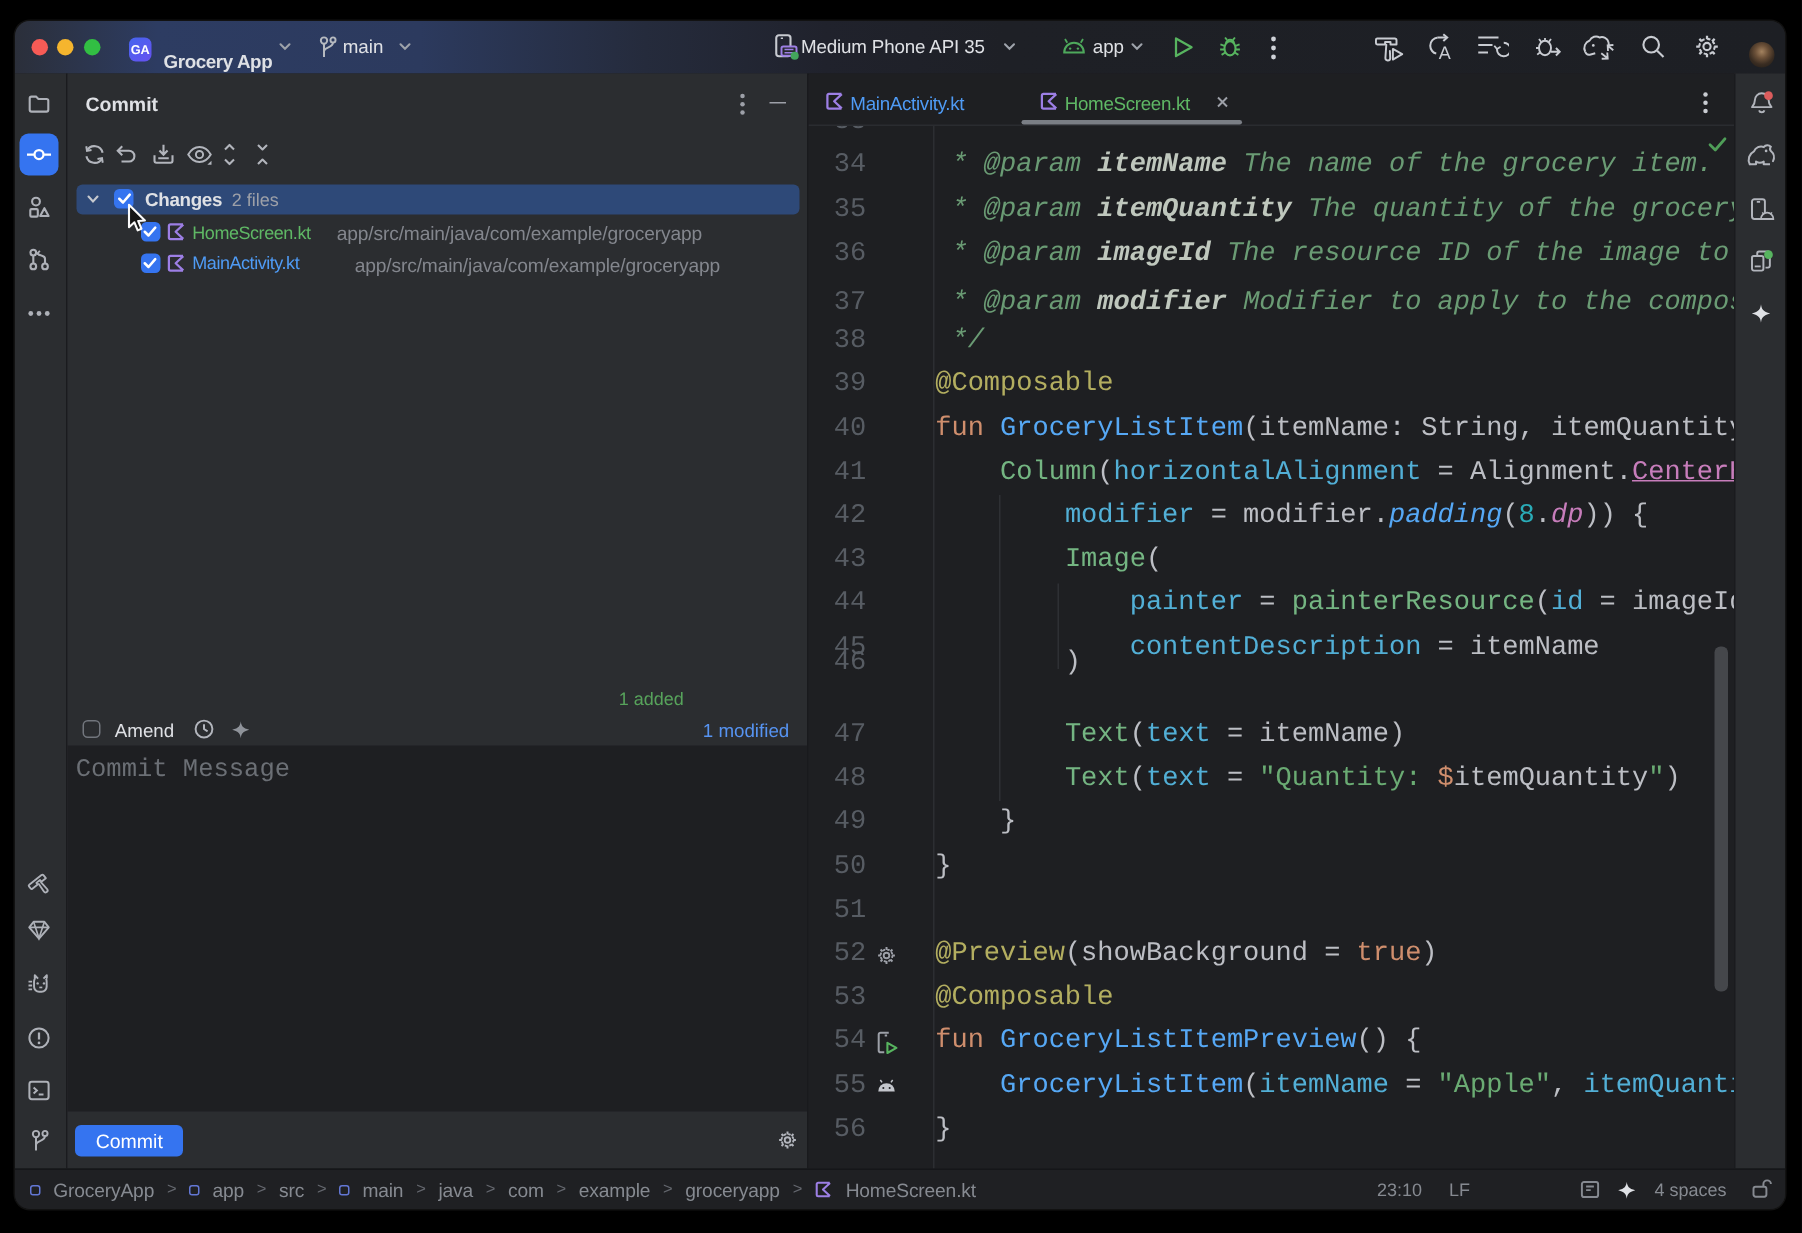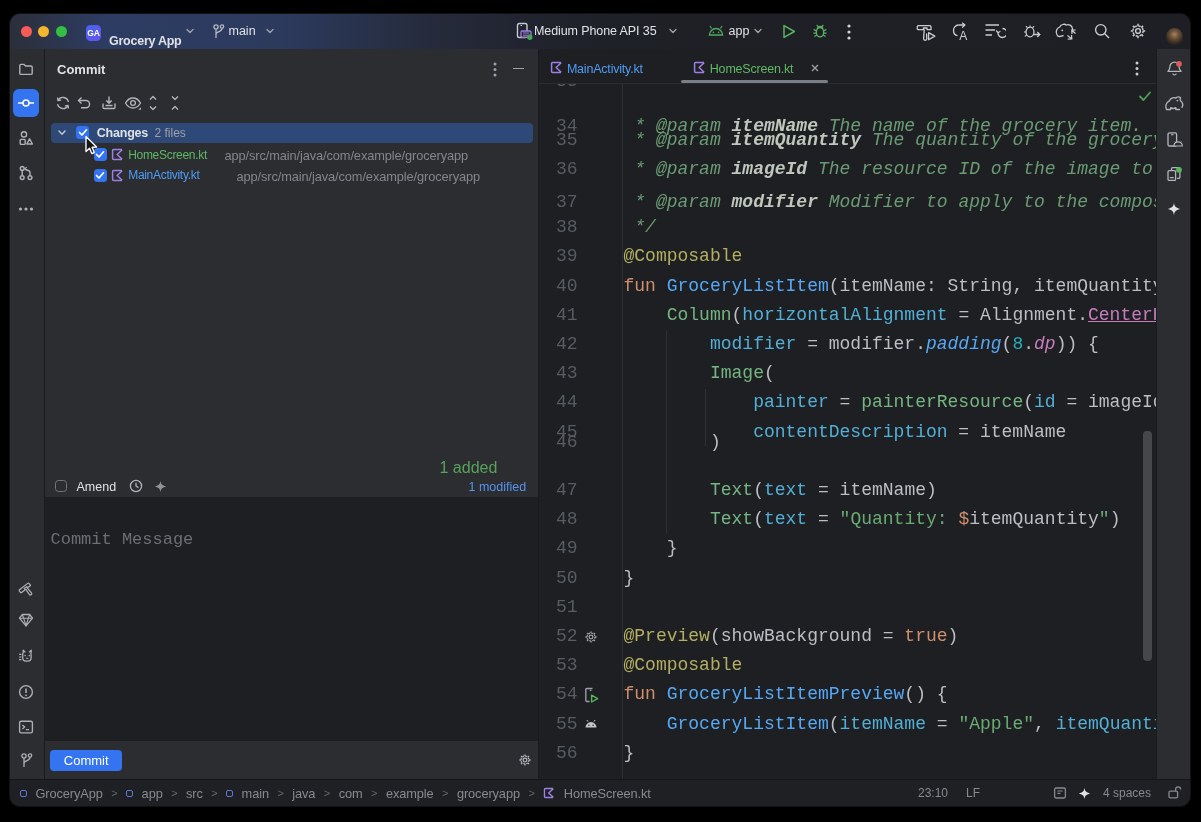--- a/index.html
+++ b/index.html
@@ -253,36 +253,36 @@
         </svg>
       <div class="abs" style="left:10.5px;top:431.5px;width:12px;height:12px;border-radius:3.5px;border:1.6px solid #72767d;box-sizing:border-box;"></div>
       <div class="abs ui" style="left:32px;top:431px;font-size:12.5px;">Amend</div>
       <svg class="abs" style="left:84.5px;top:430.5px;" width="14" height="14" viewBox="0 0 14 14">
           <circle cx="7" cy="7" r="5.6" stroke="#b2b5bc" stroke-width="1.3" fill="none"></circle>
           <path d="M7 3.8 L7 7 L9.4 8.6" stroke="#b2b5bc" stroke-width="1.3" fill="none"></path>
         </svg>
       <svg class="abs" style="left:109px;top:431.5px;" width="13" height="13" viewBox="0 0 13 13">
           <path d="M6.5 0.8 C6.9 4,7.8 5.3,12.2 6.5 C7.8 7.7,6.9 9,6.5 12.2 C6.1 9,5.2 7.7,0.8 6.5 C5.2 5.3,6.1 4,6.5 0.8 Z" fill="#8f939a"></path>
         </svg>
-      <div class="abs" style="left:368px;top:410px;font-size:16px;color:#57a35b;margin-left:27px;">1 added</div>
+      <div class="abs" style="left:368px;top:410px;font-size:12px;color:#57a35b;">1 added</div>
       <div class="abs" style="left:424px;top:431px;font-size:12.5px;color:#5693f1;">1 modified</div>
       <div class="abs" style="left:0;top:448.5px;width:493px;height:243.5px;background:#1e1f22;"></div>
-      <div class="abs" style="left:6px;top:481px;font-family:'Liberation Mono',monospace;font-size:17px;color:#6b6f75;">Commit Message</div>
+      <div class="abs" style="left:6px;top:455px;font-family:'Liberation Mono',monospace;font-size:17px;color:#6b6f75;">Commit Message</div>
       <div class="abs" style="left:5.7px;top:701.5px;width:72px;height:21px;border-radius:4px;background:#3574f0;color:#fff;font-size:13px;text-align:center;line-height:21px;">Commit</div>
       <div class="abs" style="left:82px;top:701.5px;width:139.5px;height:21px;border-radius:4px;border:1px solid #c4b5fd;box-sizing:border-box;color:#dfe1e5;font-size:13px;text-align:center;line-height:19px;margin-top:32px;">Commit and Push...</div>
       <svg class="abs" style="left:473px;top:704.5px;" width="14" height="14" viewBox="0 0 18 18">
           <circle cx="9" cy="9" r="2.4" stroke="#b2b5bc" stroke-width="1.6" fill="none"></circle>
           <path d="M9 1.8 L9 4.2 M9 13.8 L9 16.2 M1.8 9 L4.2 9 M13.8 9 L16.2 9 M3.9 3.9 L5.6 5.6 M12.4 12.4 L14.1 14.1 M3.9 14.1 L5.6 12.4 M12.4 5.6 L14.1 3.9" stroke="#b2b5bc" stroke-width="1.7"></path>
           <circle cx="9" cy="9" r="5.1" stroke="#b2b5bc" stroke-width="1.6" fill="none" stroke-dasharray="2.2 1.8"></circle>
         </svg>
     </div>
     <div id="vdiv"></div>
     <div id="editor">
       <div class="cl" style="top:18.7px;"><span class="ln">33</span></div>
-      <div class="cl" style="top:47.9px;margin-top:16px;"><span class="ln">34</span><span class="ct"><span class="cd"> * @param </span><span class="cv">itemName</span><span class="cd"> The name of the grocery item.</span></span></div>
+      <div class="cl" style="top:47.9px;"><span class="ln">34</span><span class="ct"><span class="cd"> * @param </span><span class="cv">itemName</span><span class="cd"> The name of the grocery item.</span></span></div>
       <div class="cl" style="top:77.1px;"><span class="ln">35</span><span class="ct"><span class="cd"> * @param </span><span class="cv">itemQuantity</span><span class="cd"> The quantity of the grocery item.</span></span></div>
       <div class="cl" style="top:106.3px;padding-left:20px;"><span class="ln">36</span><span class="ct"><span class="cd"> * @param </span><span class="cv">imageId</span><span class="cd"> The resource ID of the image to display.</span></span></div>
       <div class="cl" style="top:139px;"><span class="ln">37</span><span class="ct"><span class="cd"> * @param </span><span class="cv">modifier</span><span class="cd"> Modifier to apply to the composable.</span></span></div>
       <div class="cl" style="top:164.7px;"><span class="ln">38</span><span class="ct"><span class="cd"> */</span></span></div>
       <div class="cl" style="top:193.9px;"><span class="ln">39</span><span class="ct"><span class="ca">@Composable</span></span></div>
       <div class="cl" style="top:223.1px;"><span class="ln">40</span><span class="ct"><span class="ck">fun </span><span class="cf">GroceryListItem</span><span class="cw">(itemName: String, itemQuantity: Int) {</span></span></div>
       <div class="cl" style="top:252.3px;"><span class="ln">41</span><span class="ct"><span class="cw">    </span><span class="cc">Column</span><span class="cw">(</span><span class="cn">horizontalAlignment</span><span class="cw"> = Alignment.</span><span class="ce" style="text-decoration:underline;font-style:normal;">CenterHorizontally</span></span></div>
       <div class="cl" style="top:281.5px;"><span class="ln">42</span><span class="ct"><span class="cw">        </span><span class="cn">modifier</span><span class="cw"> = modifier.</span><span class="cfi">padding</span><span class="cw">(</span><span class="cnum">8</span><span class="cw">.</span><span class="ce">dp</span><span class="cw">)) {</span></span></div>
       <div class="cl" style="top:310.7px;"><span class="ln">43</span><span class="ct"><span class="cw">        </span><span class="cc">Image</span><span class="cw">(</span></span></div>
       <div class="cl" style="top:339.9px;"><span class="ln">44</span><span class="ct"><span class="cw">            </span><span class="cn">painter</span><span class="cw"> = </span><span class="cc">painterResource</span><span class="cw">(</span><span class="cn">id</span><span class="cw"> = imageId)</span></span></div>

